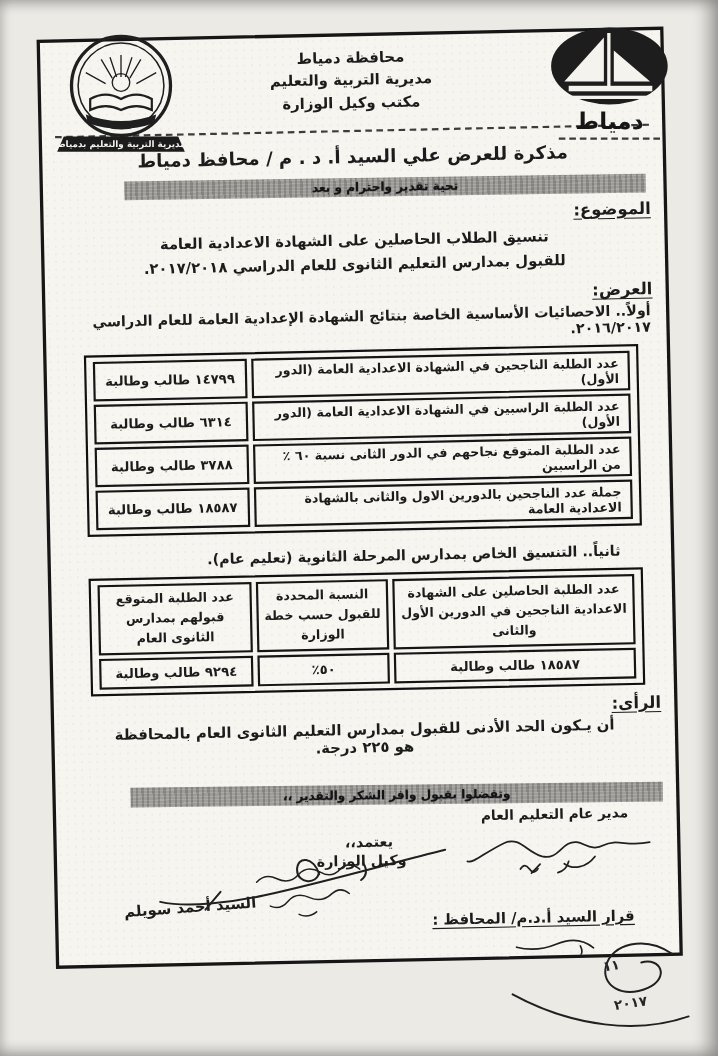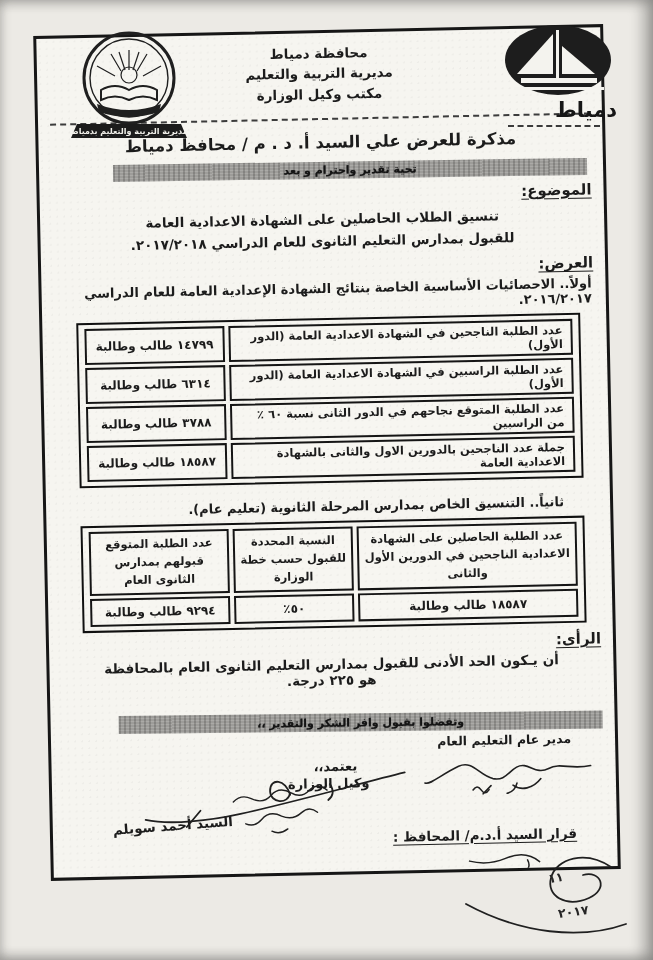--- a/index.html
+++ b/index.html
@@ -11,22 +11,22 @@
   }
   .page{
     position:absolute;left:42px;top:30px;width:570px;height:845px;
     background:#f6f5f0;border:3px solid #161616;
     transform:rotate(-1.2deg);
     direction:rtl;padding:6px 10px 0;box-sizing:border-box;overflow:hidden;
   }
   .page::before{content:"";position:absolute;inset:0;pointer-events:none;
     background:radial-gradient(rgba(0,0,0,.035) 1px,transparent 1px);background-size:7px 7px;}
   
-  .logo{position:absolute;z-index:4;text-align:right;}
-  .logo.ministry{left:63px;top:28px;width:132px;}
+  .logo{position:absolute;z-index:4;text-align:center;}
+  .logo.ministry{left:44px;top:28px;width:132px;}
   .logo.damietta{right:36px;top:22px;width:126px;}
   .logo .cap{font-weight:bold;font-size:21px;letter-spacing:4px;color:#161616;margin-top:-4px;}
   .logo .dashes{border-bottom:2px dashed #3a3a3a;width:92px;margin:3px auto 0;}
   
   .org{margin:4px auto 0;text-align:center;font-weight:bold;font-size:13.5px;line-height:1.5;width:60%;}
   .dashsep{border-bottom:2px dashed #3c3c3c;margin:14px 2px 0;}
   .title{text-align:center;font-weight:bold;font-size:16.5px;margin-top:13px;letter-spacing:.2px;}
   
   .band{
     height:17px;display:flex;align-items:center;justify-content:center;

